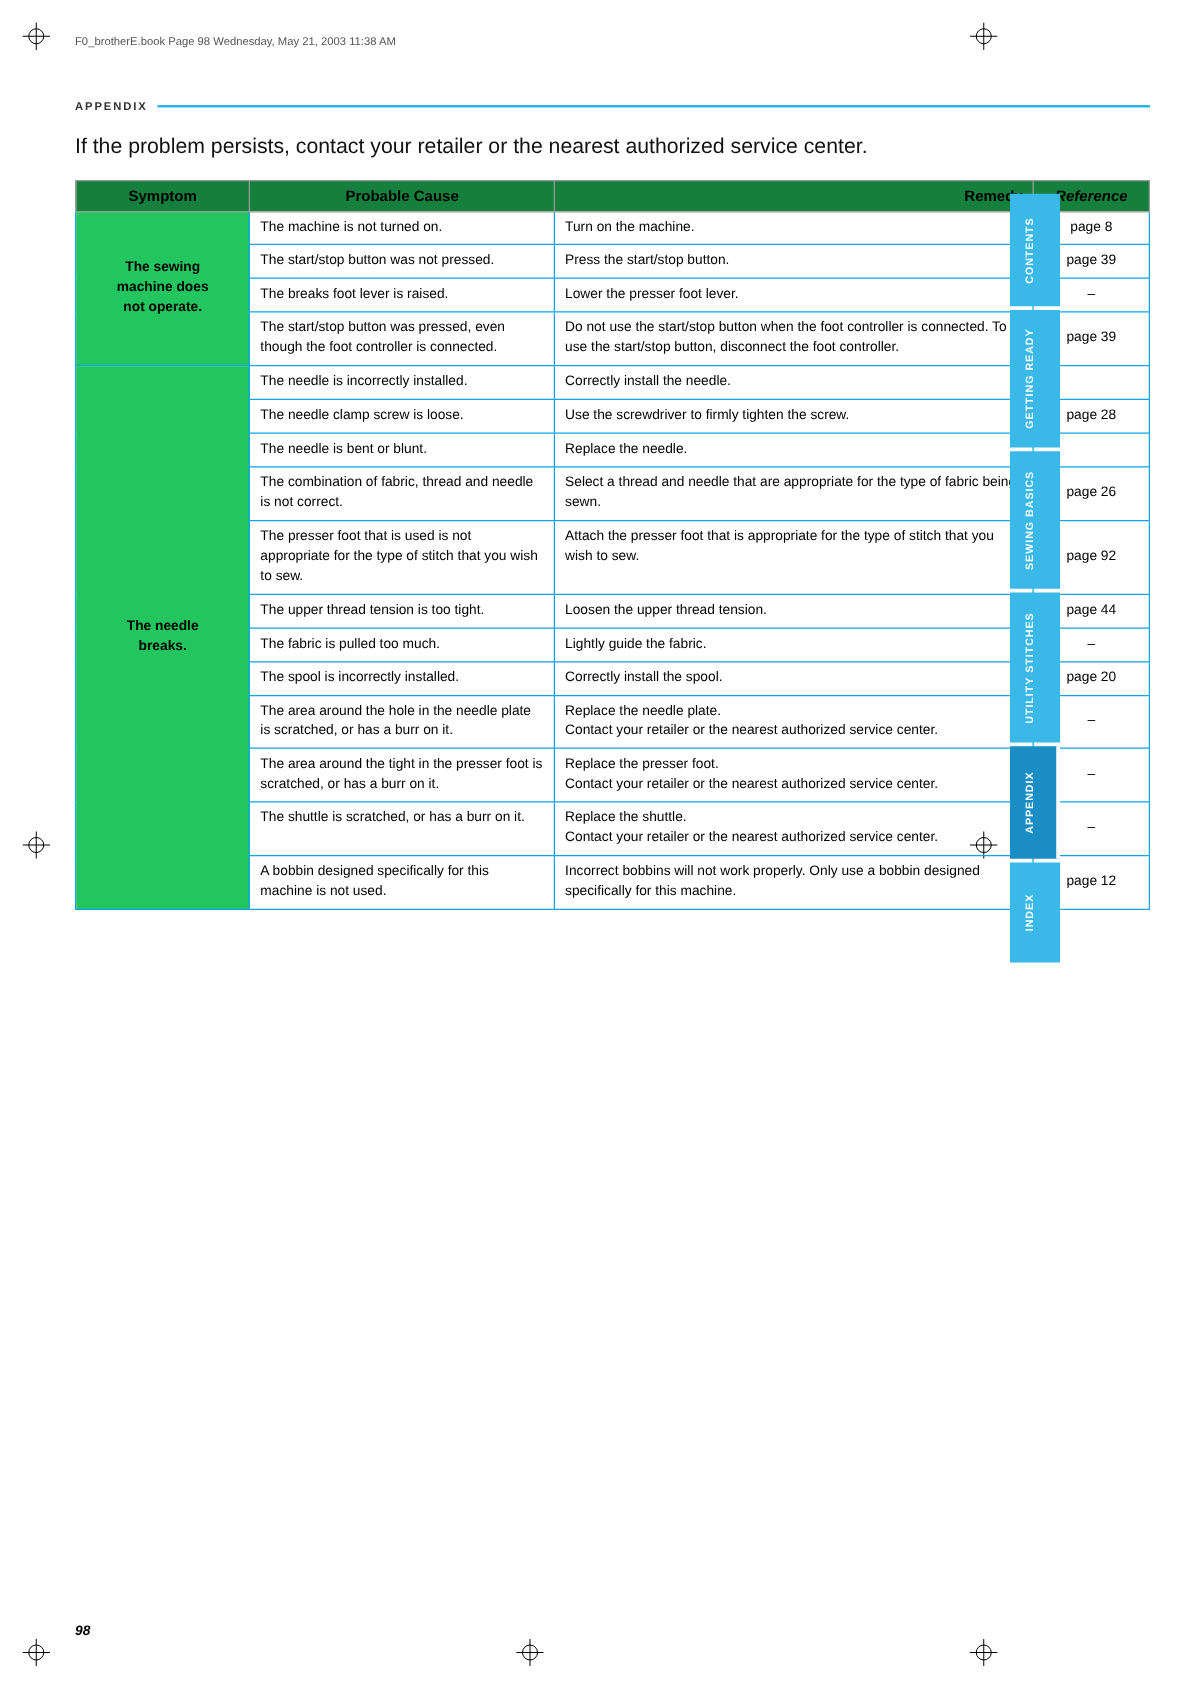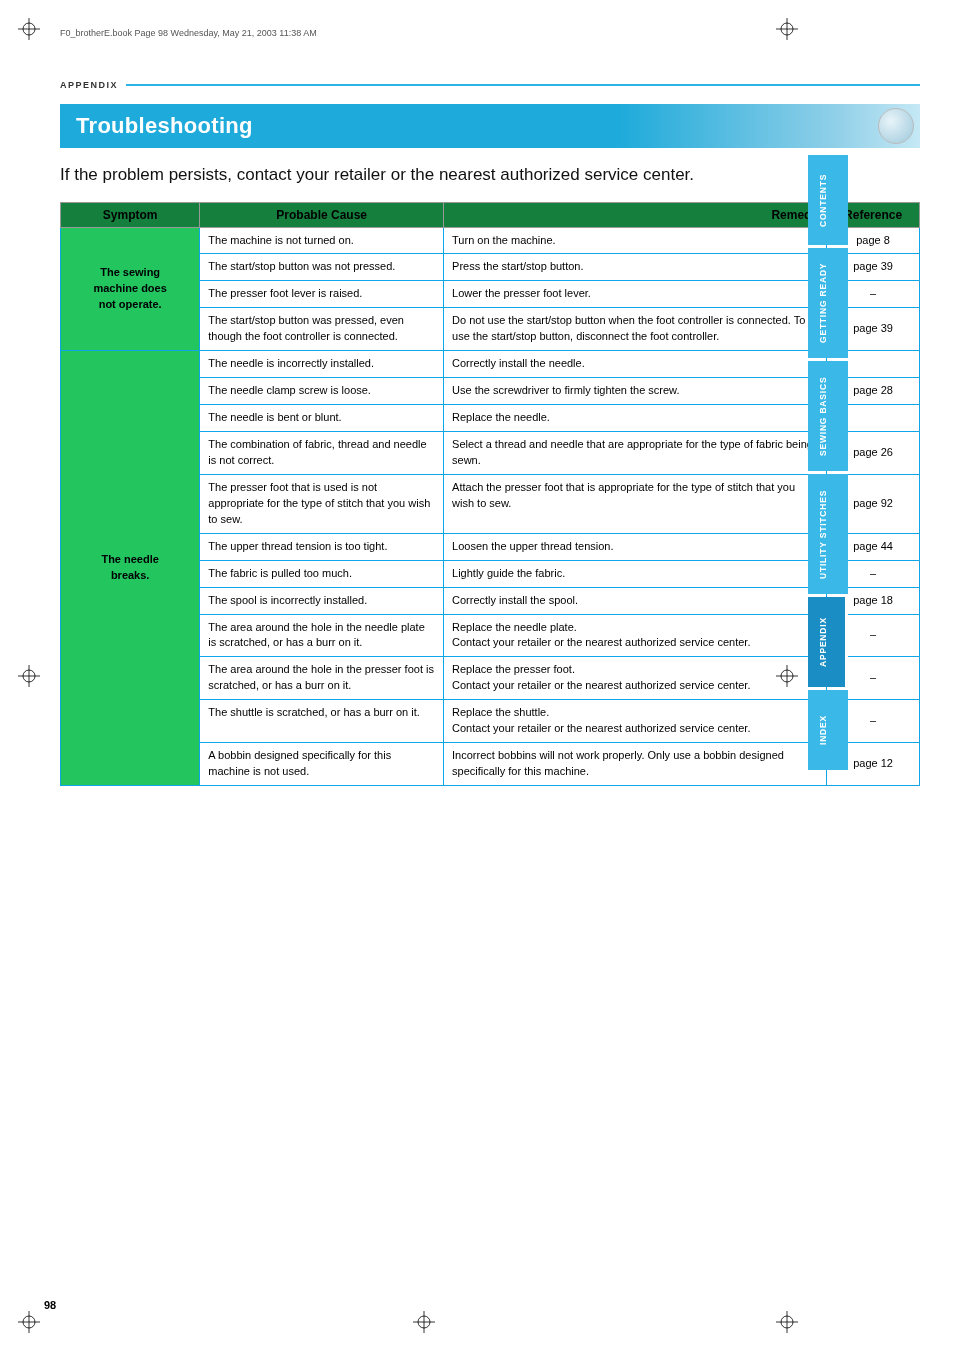--- a/index.html
+++ b/index.html
@@ -49,20 +49,21 @@
     }
     .trouble-table th:nth-child(2) {
       width: 210px;
     }
     .trouble-table th:nth-child(3) {
       width: 330px;
       text-align: right;
     }
     .trouble-table th:nth-child(4) {
       width: 80px;
+      font-style: italic;
     }
     .trouble-table td {
       border: 1px solid #0ea5e9;
       padding: 5px 8px;
       vertical-align: top;
       line-height: 1.45;
     }
     .trouble-table td.symptom-cell {
       font-weight: bold;
       text-align: center;
@@ -71,24 +72,25 @@
     }
     .trouble-table td.reference-cell {
       text-align: center;
       vertical-align: middle;
     }
 
     
     .page-number {
       position: absolute;
       bottom: 40px;
-      left: 44px;
+      left: 60px;
       font-size: 11px;
       font-weight: bold;
       color: #000;
+      font-style: italic;
     }
 
     .content-area {
       position: absolute;
       top: 80px;
       left: 60px;
       width: 860px;
     }
   </style>
 </head>
@@ -150,26 +152,20 @@
       </svg>
   </div>
 
   <div class="content-area">
 
     <div style="display:flex; align-items:center; margin-bottom:14px;">
       <span style="font-size:9px; font-weight:bold; letter-spacing:1.5px; color:#333;">APPENDIX</span>
       <div style="flex:1; height:2px; background:#2ab5e6; margin-left:8px;"></div>
     </div>
 
-    <div style="position:relative; margin-bottom:14px;">
-      <div style="background:linear-gradient(to right, #1eaada 65%, #8fcfe8 90%, #c5e8f5 100%); padding:9px 16px; display:flex; align-items:center;">
-        <h1 style="font-size:22px; font-weight:bold; color:#fff; letter-spacing:0.3px;">Troubleshooting</h1>
-        <div style="position:absolute; right:6px; top:50%; transform:translateY(-50%); width:36px; height:36px; background:radial-gradient(circle at 35% 35%, #e8f4f9, #9cc8db); border-radius:50%; border:1px solid #bbb;"></div>
-      </div>
-    </div>
 
     <p style="font-size:17px; line-height:1.5; margin-bottom:14px; color:#111;">If the problem persists, contact your retailer or the nearest authorized service center.</p>
 
     <table class="trouble-table">
       <thead>
         <tr>
           <th>Symptom</th>
           <th>Probable Cause</th>
           <th>Remedy</th>
           <th>Reference</th>
@@ -182,21 +178,21 @@
           <td>The machine is not turned on.</td>
           <td>Turn on the machine.</td>
           <td class="reference-cell">page 8</td>
         </tr>
         <tr>
           <td>The start/stop button was not pressed.</td>
           <td>Press the start/stop button.</td>
           <td class="reference-cell">page 39</td>
         </tr>
         <tr>
-          <td>The presser foot lever is raised.</td>
+          <td>The breaks foot lever is raised.</td>
           <td>Lower the presser foot lever.</td>
           <td class="reference-cell">–</td>
         </tr>
         <tr>
           <td>The start/stop button was pressed, even though the foot controller is connected.</td>
           <td>Do not use the start/stop button when the foot controller is connected. To use the start/stop button, disconnect the foot controller.</td>
           <td class="reference-cell">page 39</td>
         </tr>
 
         <tr>
@@ -231,29 +227,29 @@
           <td class="reference-cell">page 44</td>
         </tr>
         <tr>
           <td>The fabric is pulled too much.</td>
           <td>Lightly guide the fabric.</td>
           <td class="reference-cell">–</td>
         </tr>
         <tr>
           <td>The spool is incorrectly installed.</td>
           <td>Correctly install the spool.</td>
-          <td class="reference-cell">page 18</td>
+          <td class="reference-cell">page 20</td>
         </tr>
         <tr>
           <td>The area around the hole in the needle plate is scratched, or has a burr on it.</td>
           <td>Replace the needle plate.<br>Contact your retailer or the nearest authorized service center.</td>
           <td class="reference-cell">–</td>
         </tr>
         <tr>
-          <td>The area around the hole in the presser foot is scratched, or has a burr on it.</td>
+          <td>The area around the tight in the presser foot is scratched, or has a burr on it.</td>
           <td>Replace the presser foot.<br>Contact your retailer or the nearest authorized service center.</td>
           <td class="reference-cell">–</td>
         </tr>
         <tr>
           <td>The shuttle is scratched, or has a burr on it.</td>
           <td>Replace the shuttle.<br>Contact your retailer or the nearest authorized service center.</td>
           <td class="reference-cell">–</td>
         </tr>
         <tr>
           <td>A bobbin designed specifically for this machine is not used.</td>

